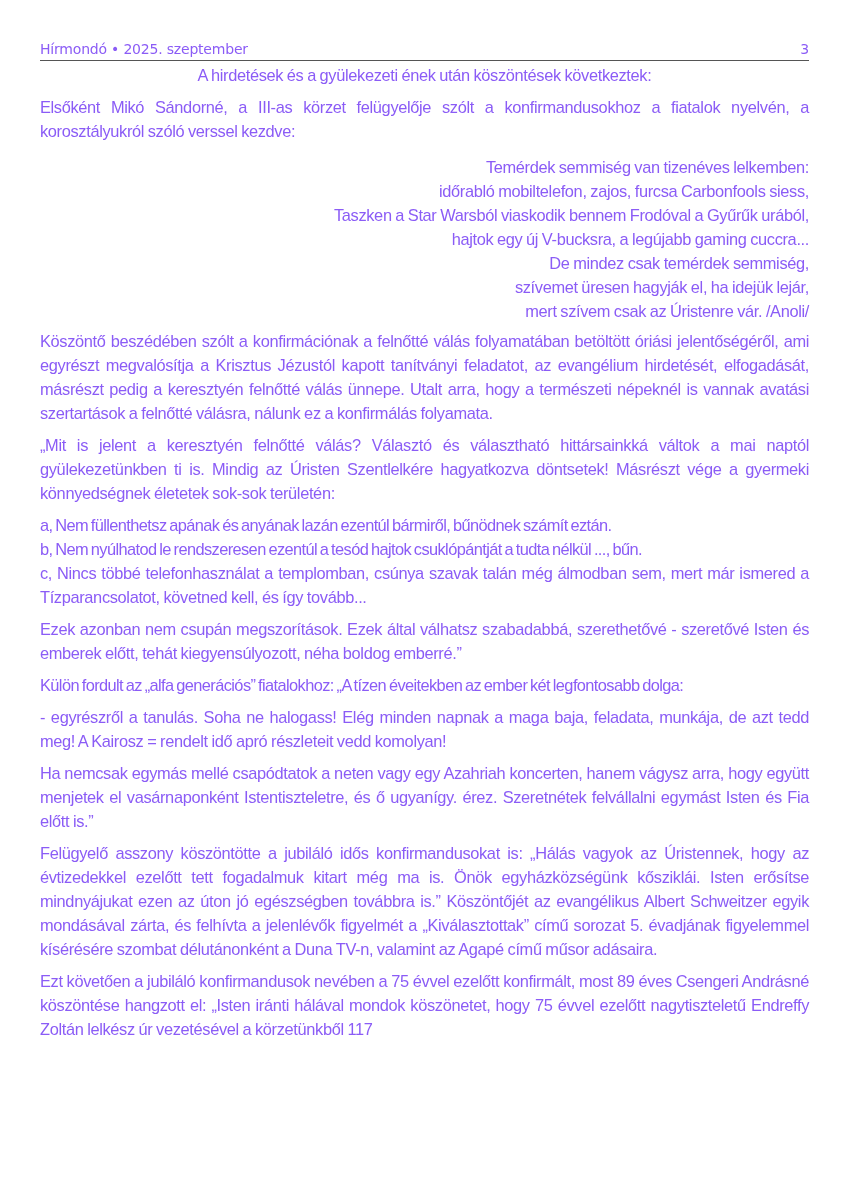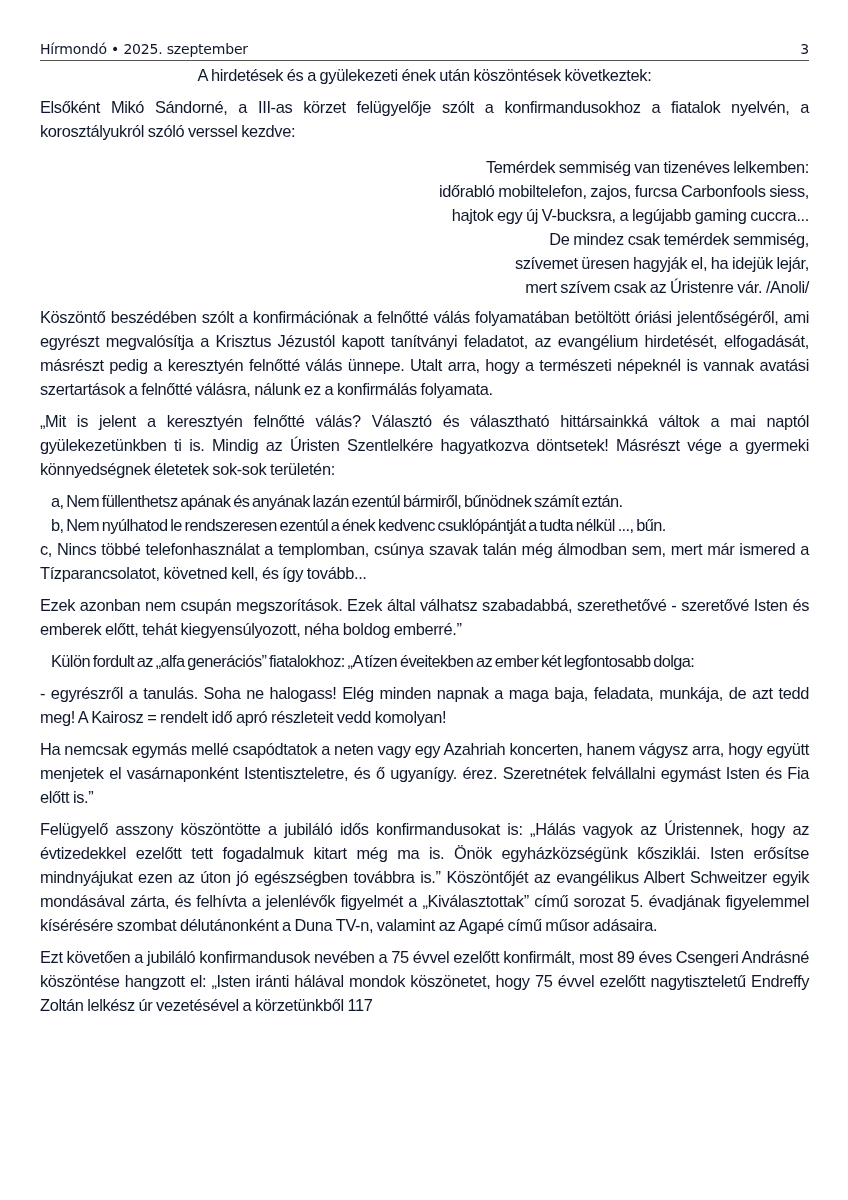--- a/index.html
+++ b/index.html
@@ -1,19 +1,19 @@
 <!DOCTYPE html>
 <html><head>
 <meta charset="utf-8">
 <style>
   html, body { margin: 0; padding: 0; background: #ffffff; }
   body { width: 848px; height: 1200px; position: relative; overflow: hidden; }
   .page {
     position: absolute; left: 40px; top: 40px; width: 769px;
-    color: #0f172a;
+    color: #8b5cf6;
     font-family: "Liberation Sans", sans-serif;
   }
   .running-header {
     display: flex; justify-content: space-between; align-items: flex-end;
     font-family: "DejaVu Sans", sans-serif;
     font-size: 14px; line-height: 18px;
     letter-spacing: -0.2px;
     padding-bottom: 2px;
     border-bottom: 1px solid #555;
   }
@@ -22,51 +22,52 @@
     letter-spacing: -0.35px;
     word-spacing: -0.5px;
   }
   .p { margin: 0 0 8px 0; text-align: justify; }
   .p.first { margin-top: 2px; }
   .p.left { text-align: center; }
   .tight { margin-bottom: 12px; }
   .poem { margin: 6px 0 6px 154px; }
   .poem-line { display: block; line-height: 24px; text-align: right; }
   .list-line { display: block; text-align: justify; }
-  .squeeze { letter-spacing: -0.6px; word-spacing: -1.2px; margin-left: 11px; }
+  .squeeze { letter-spacing: -0.6px; word-spacing: -1.2px; }
 </style>
 </head>
 <body>
 
 <div class="page">
 
   <div class="running-header">
     <span>Hírmondó • 2025. szeptember</span>
     <span>3</span>
   </div>
 
   <div class="body-text">
     <p class="p first left">A hirdetések és a gyülekezeti ének után köszöntések következtek:</p>
     <p class="p tight">Elsőként Mikó Sándorné, a III-as körzet felügyelője szólt a konfirmandusokhoz a fiatalok nyelvén, a korosztályukról szóló verssel kezdve:</p>
 
     <div class="poem">
       <span class="poem-line">Temérdek semmiség van tizenéves lelkemben:</span>
       <span class="poem-line">időrabló mobiltelefon, zajos, furcsa Carbonfools siess,</span>
+      <span class="poem-line">Taszken a Star Warsból viaskodik bennem Frodóval a Gyűrűk urából,</span>
       <span class="poem-line">hajtok egy új V-bucksra, a legújabb gaming cuccra...</span>
       <span class="poem-line">De mindez csak temérdek semmiség,</span>
       <span class="poem-line">szívemet üresen hagyják el, ha idejük lejár,</span>
       <span class="poem-line">mert szívem csak az Úristenre vár. /Anoli/</span>
     </div>
 
     <p class="p">Köszöntő beszédében szólt a konfirmációnak a felnőtté válás folyamatában betöltött óriási jelentőségéről, ami egyrészt megvalósítja a Krisztus Jézustól kapott tanítványi feladatot, az evangélium hirdetését, elfogadását, másrészt pedig a keresztyén felnőtté válás ünnepe. Utalt arra, hogy a természeti népeknél is vannak avatási szertartások a felnőtté válásra, nálunk ez a konfirmálás folyamata.</p>
     <p class="p">„Mit is jelent a keresztyén felnőtté válás? Választó és választható hittársainkká váltok a mai naptól gyülekezetünkben ti is. Mindig az Úristen Szentlelkére hagyatkozva döntsetek! Másrészt vége a gyermeki könnyedségnek életetek sok-sok területén:</p>
 
     <div class="p">
       <span class="list-line squeeze">a, Nem füllenthetsz apának és anyának lazán ezentúl bármiről, bűnödnek számít eztán.</span>
-      <span class="list-line squeeze">b, Nem nyúlhatod le rendszeresen ezentúl a ének kedvenc csuklópántját a tudta nélkül ..., bűn.</span>
+      <span class="list-line squeeze">b, Nem nyúlhatod le rendszeresen ezentúl a tesód hajtok csuklópántját a tudta nélkül ..., bűn.</span>
       <span class="list-line">c, Nincs többé telefonhasználat a templomban, csúnya szavak talán még álmodban sem, mert már ismered a Tízparancsolatot, követned kell, és így tovább...</span>
     </div>
 
     <p class="p">Ezek azonban nem csupán megszorítások. Ezek által válhatsz szabadabbá, szerethetővé - szeretővé Isten és emberek előtt, tehát kiegyensúlyozott, néha boldog emberré.”</p>
     <p class="p squeeze">Külön fordult az „alfa generációs” fiatalokhoz: „A tízen éveitekben az ember két legfontosabb dolga:</p>
 
     <div class="p">
       <span class="list-line">- egyrészről a tanulás. Soha ne halogass! Elég minden napnak a maga baja, feladata, munkája, de azt tedd meg! A Kairosz = rendelt idő apró részleteit vedd komolyan!</span>
     </div>
 

